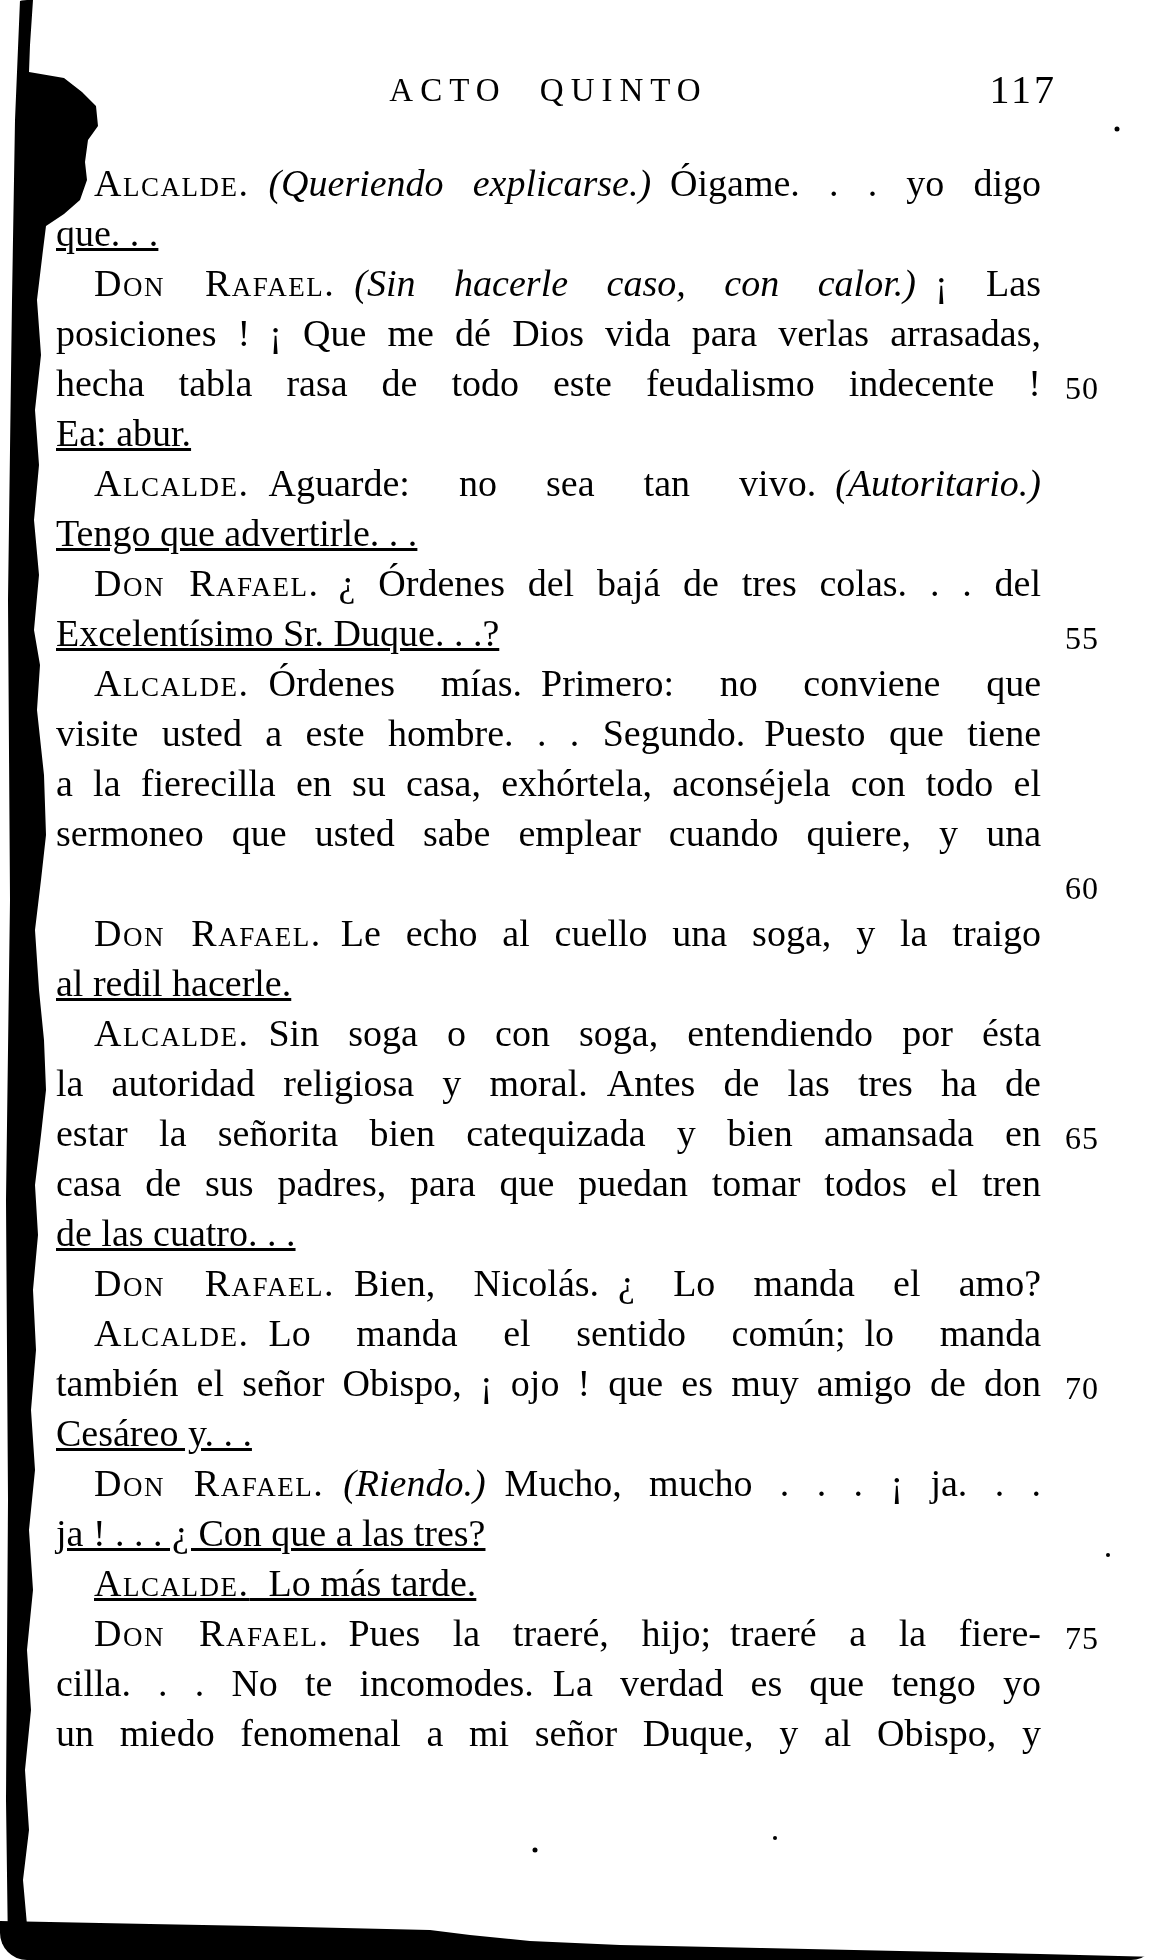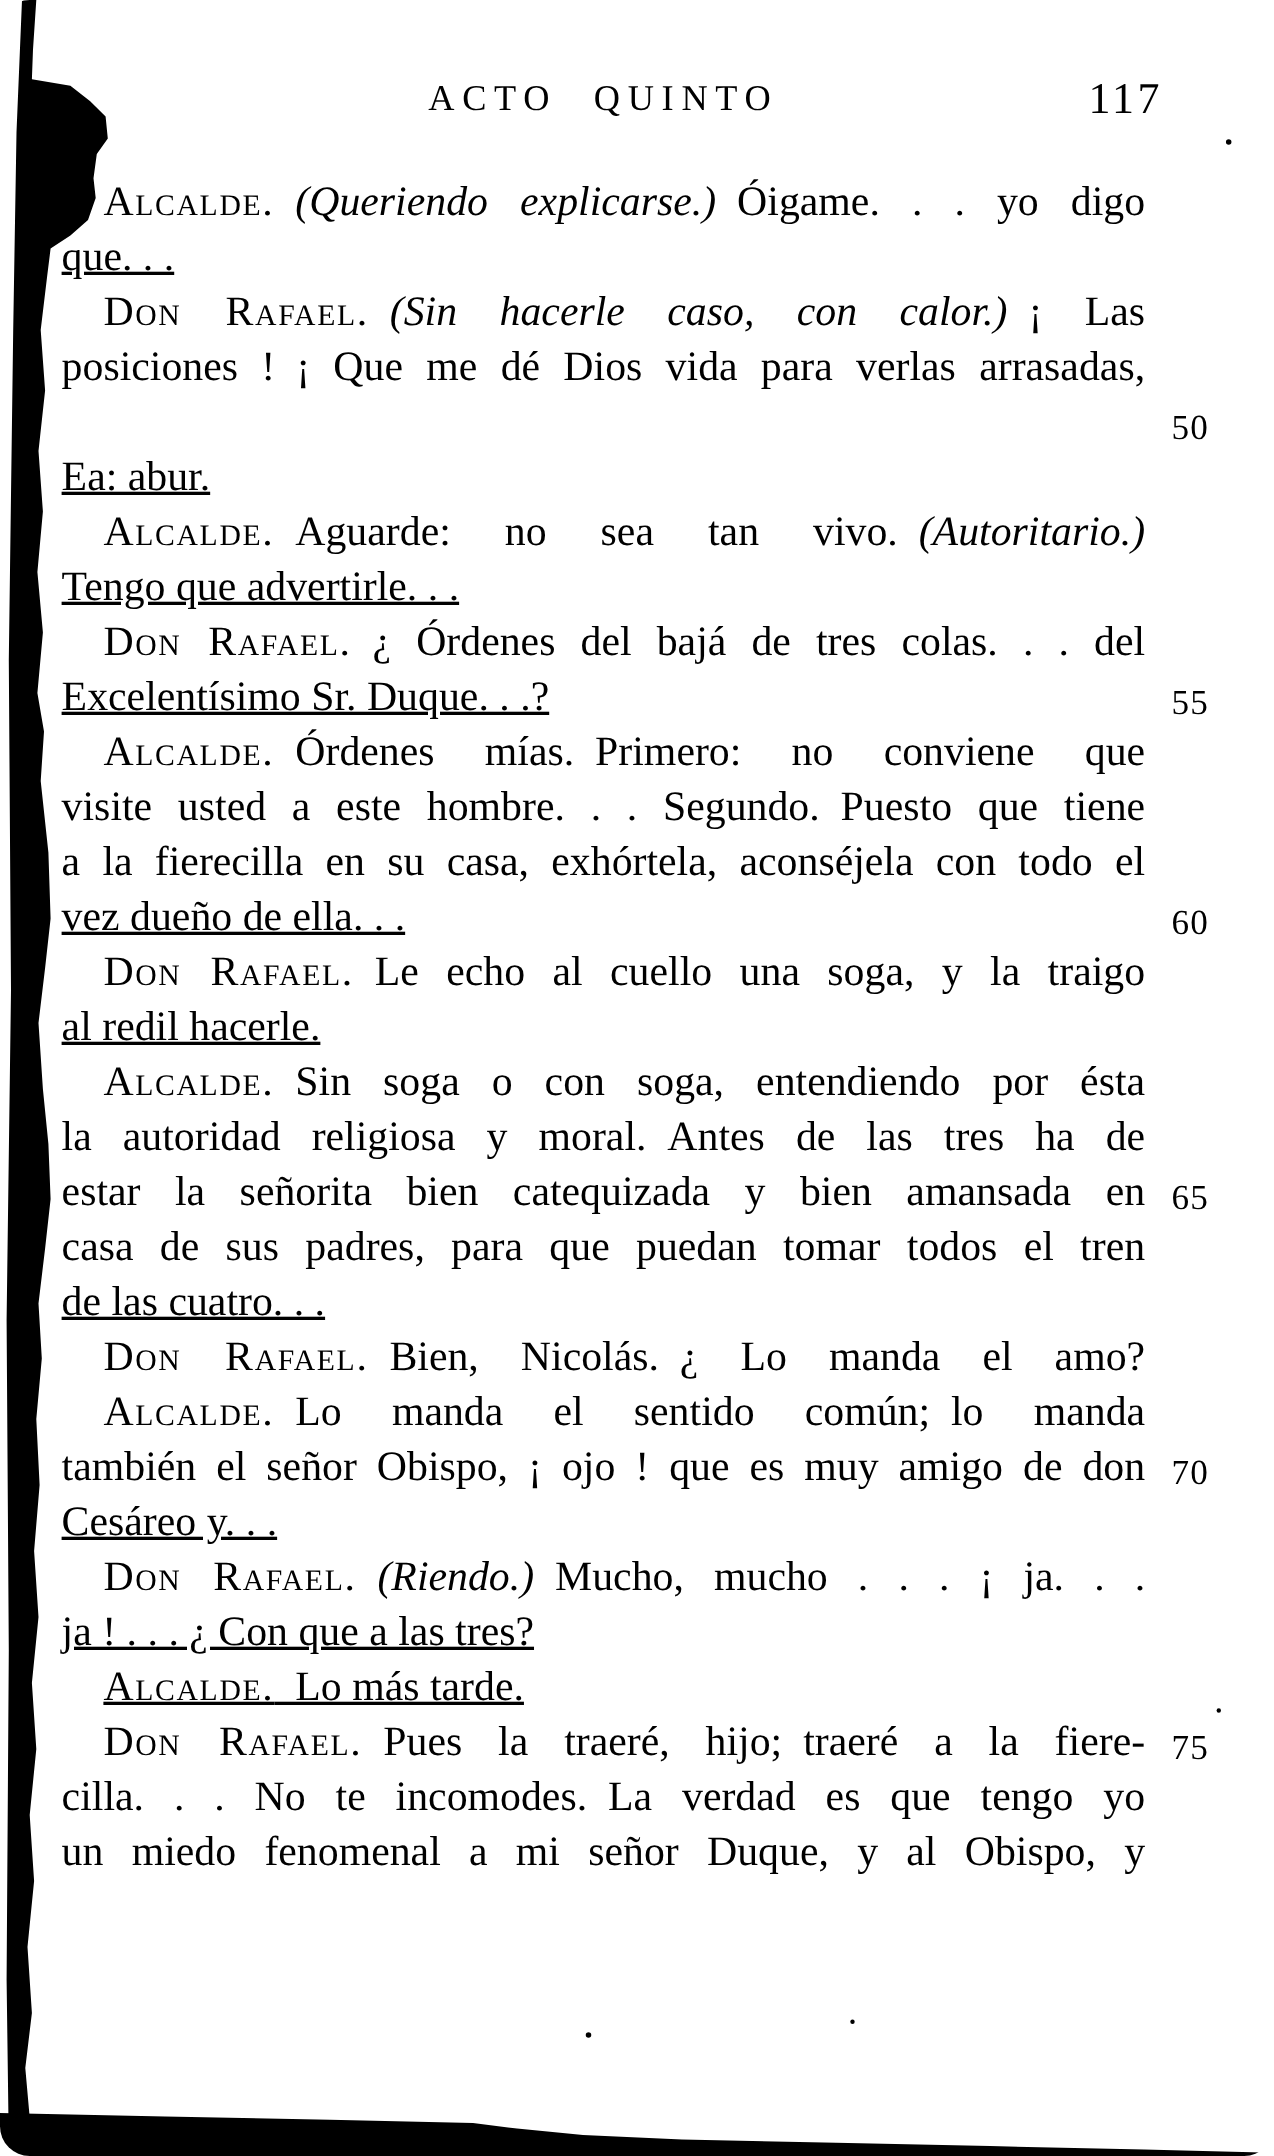--- a/index.html
+++ b/index.html
@@ -73,30 +73,31 @@
   <div class="header">
     <div class="running-head">ACTO QUINTO</div>
     <div class="page-number">117</div>
   </div>
 
   <div class="text-block" id="text-block">
       <div class="line just indent"><span class="sc">Alcalde.</span><span class="it"> (Queriendo explicarse.)</span><span class="n"> Óigame. . . yo digo</span></div>
       <div class="line left"><span class="n">que. . .</span></div>
       <div class="line just indent"><span class="sc">Don Rafael.</span><span class="it"> (Sin hacerle caso, con calor.)</span><span class="n"> ¡ Las</span></div>
       <div class="line just"><span class="n">posiciones ! ¡ Que me dé Dios vida para verlas arrasadas,</span></div>
-      <div class="line just"><span class="lineno">50</span></div>
+      <div class="line just"><span class="n">hecha tabla rasa de todo este feudalismo indecente !</span><span class="lineno">50</span></div>
       <div class="line left"><span class="n">Ea: abur.</span></div>
       <div class="line just indent"><span class="sc">Alcalde.</span><span class="n"> Aguarde: no sea tan vivo. </span><span class="it">(Autoritario.)</span></div>
       <div class="line left"><span class="n">Tengo que advertirle. . .</span></div>
       <div class="line just indent"><span class="sc">Don Rafael.</span><span class="n"> ¿ Órdenes del bajá de tres colas. . . del</span></div>
       <div class="line left"><span class="n">Excelentísimo Sr. Duque. . .?</span><span class="lineno">55</span></div>
       <div class="line just indent"><span class="sc">Alcalde.</span><span class="n"> Órdenes mías. Primero: no conviene que</span></div>
       <div class="line just"><span class="n">visite usted a este hombre. . . Segundo. Puesto que tiene</span></div>
       <div class="line just"><span class="n">a la fierecilla en su casa, exhórtela, aconséjela con todo el</span></div>
-      <div class="line left"><span class="n">vez dueño de ella. . .</span><span class="lineno">60</span></div>
+      <div class="line just"><span class="n">sermoneo que usted sabe emplear cuando quiere, y una</span></div>
+      <div class="line left"><span class="lineno">60</span></div>
       <div class="line just indent"><span class="sc">Don Rafael.</span><span class="n"> Le echo al cuello una soga, y la traigo</span></div>
       <div class="line left"><span class="n">al redil hacerle.</span></div>
       <div class="line just indent"><span class="sc">Alcalde.</span><span class="n"> Sin soga o con soga, entendiendo por ésta</span></div>
       <div class="line just"><span class="n">la autoridad religiosa y moral. Antes de las tres ha de</span></div>
       <div class="line just"><span class="n">estar la señorita bien catequizada y bien amansada en</span><span class="lineno">65</span></div>
       <div class="line just"><span class="n">casa de sus padres, para que puedan tomar todos el tren</span></div>
       <div class="line left"><span class="n">de las cuatro. . .</span></div>
       <div class="line just indent"><span class="sc">Don Rafael.</span><span class="n"> Bien, Nicolás. ¿ Lo manda el amo?</span></div>
       <div class="line just indent"><span class="sc">Alcalde.</span><span class="n"> Lo manda el sentido común; lo manda</span></div>
       <div class="line just"><span class="n">también el señor Obispo, ¡ ojo ! que es muy amigo de don</span><span class="lineno">70</span></div>

